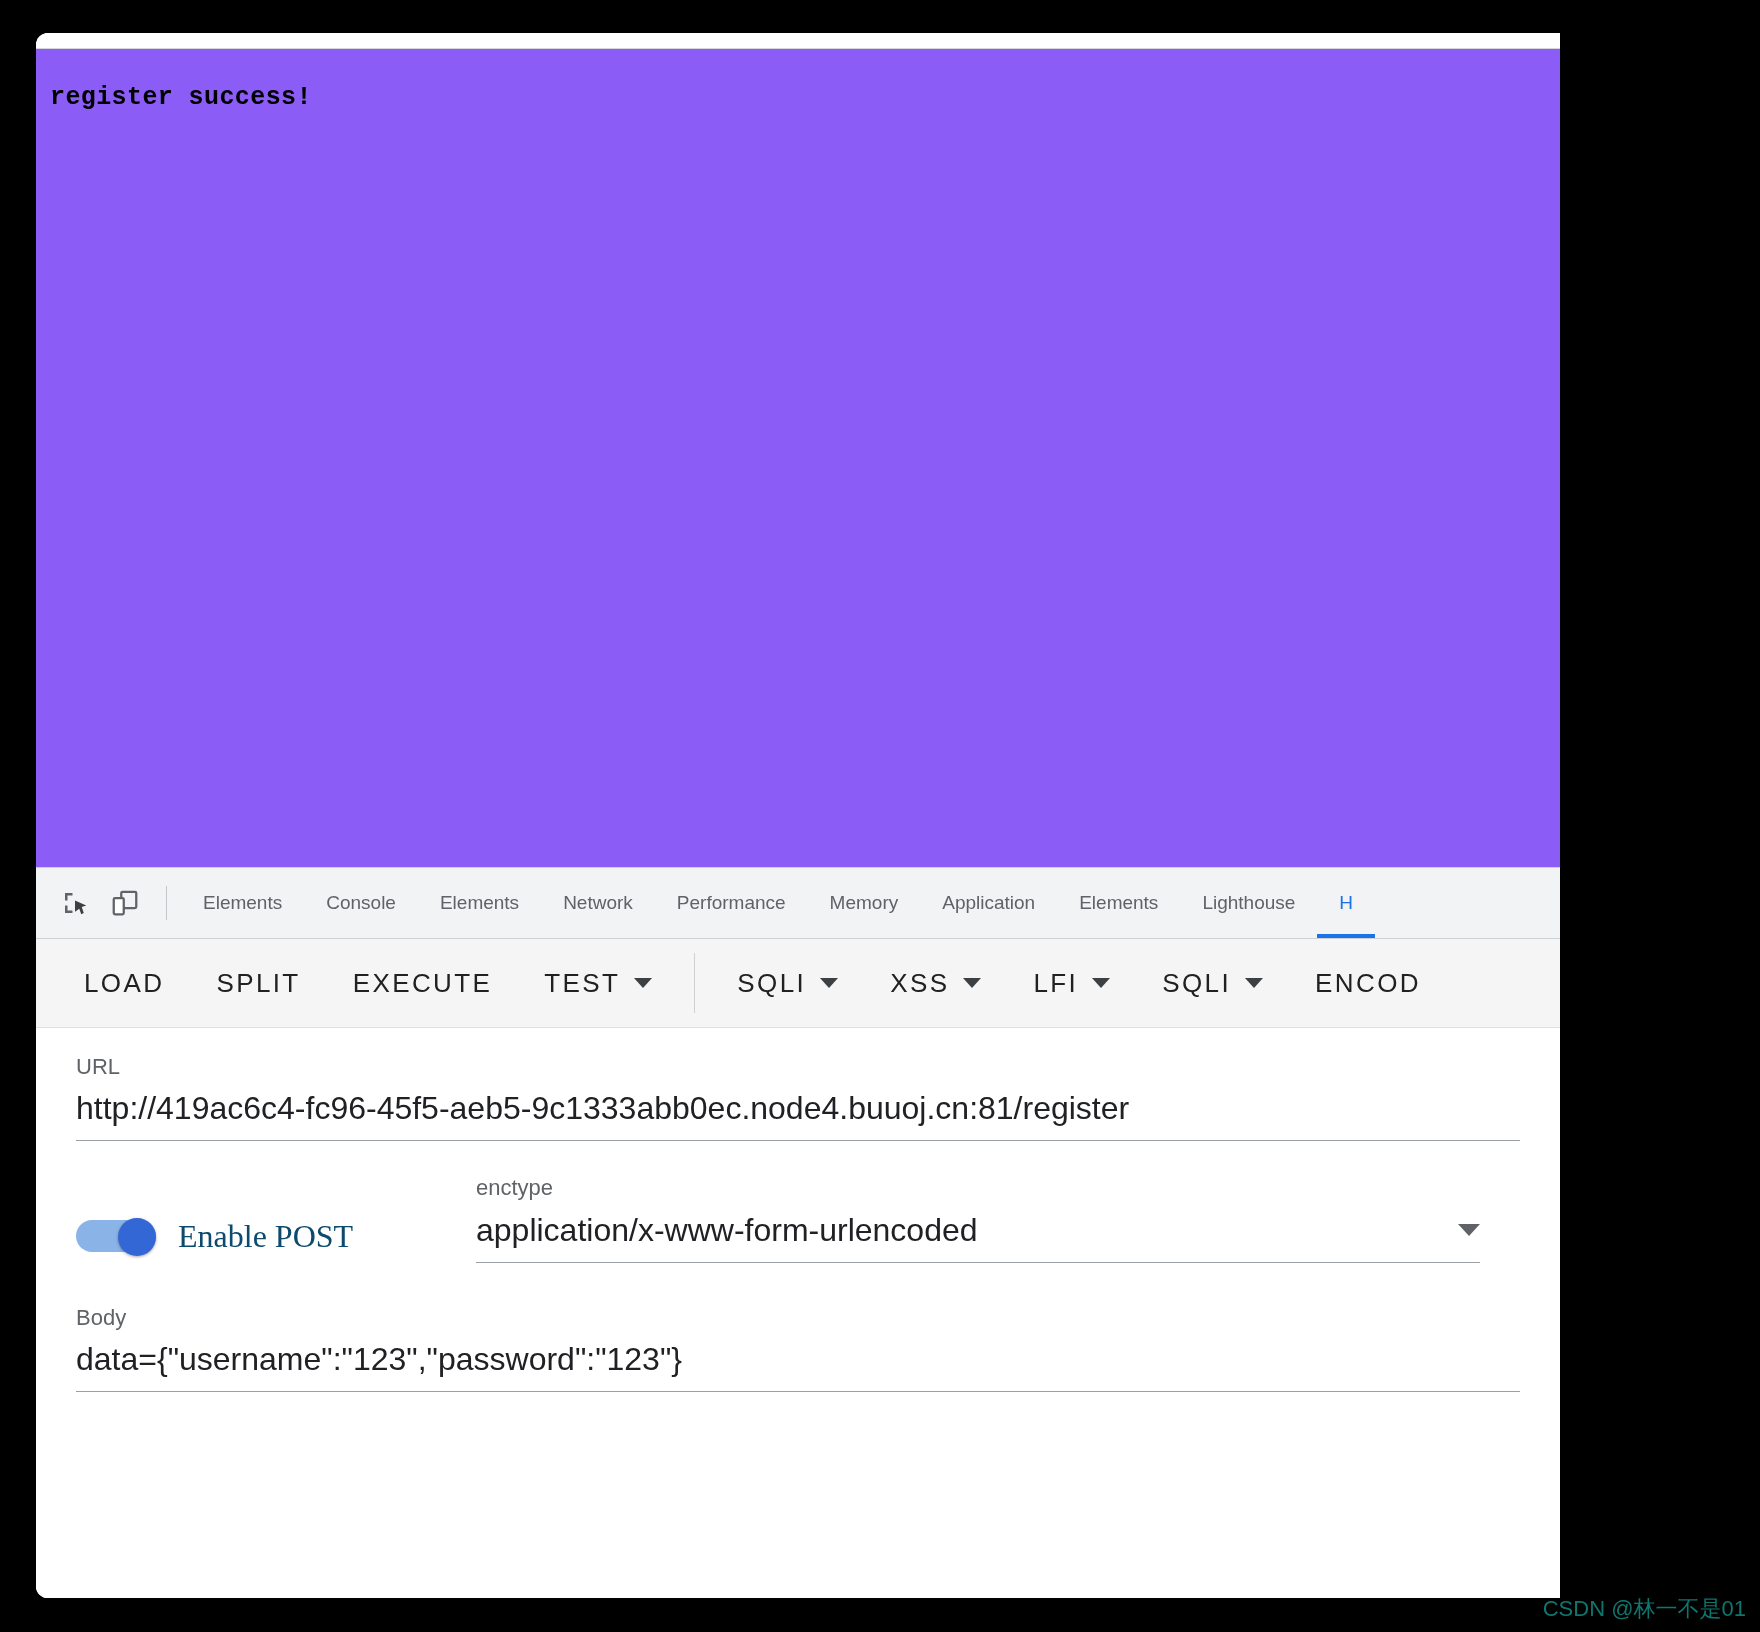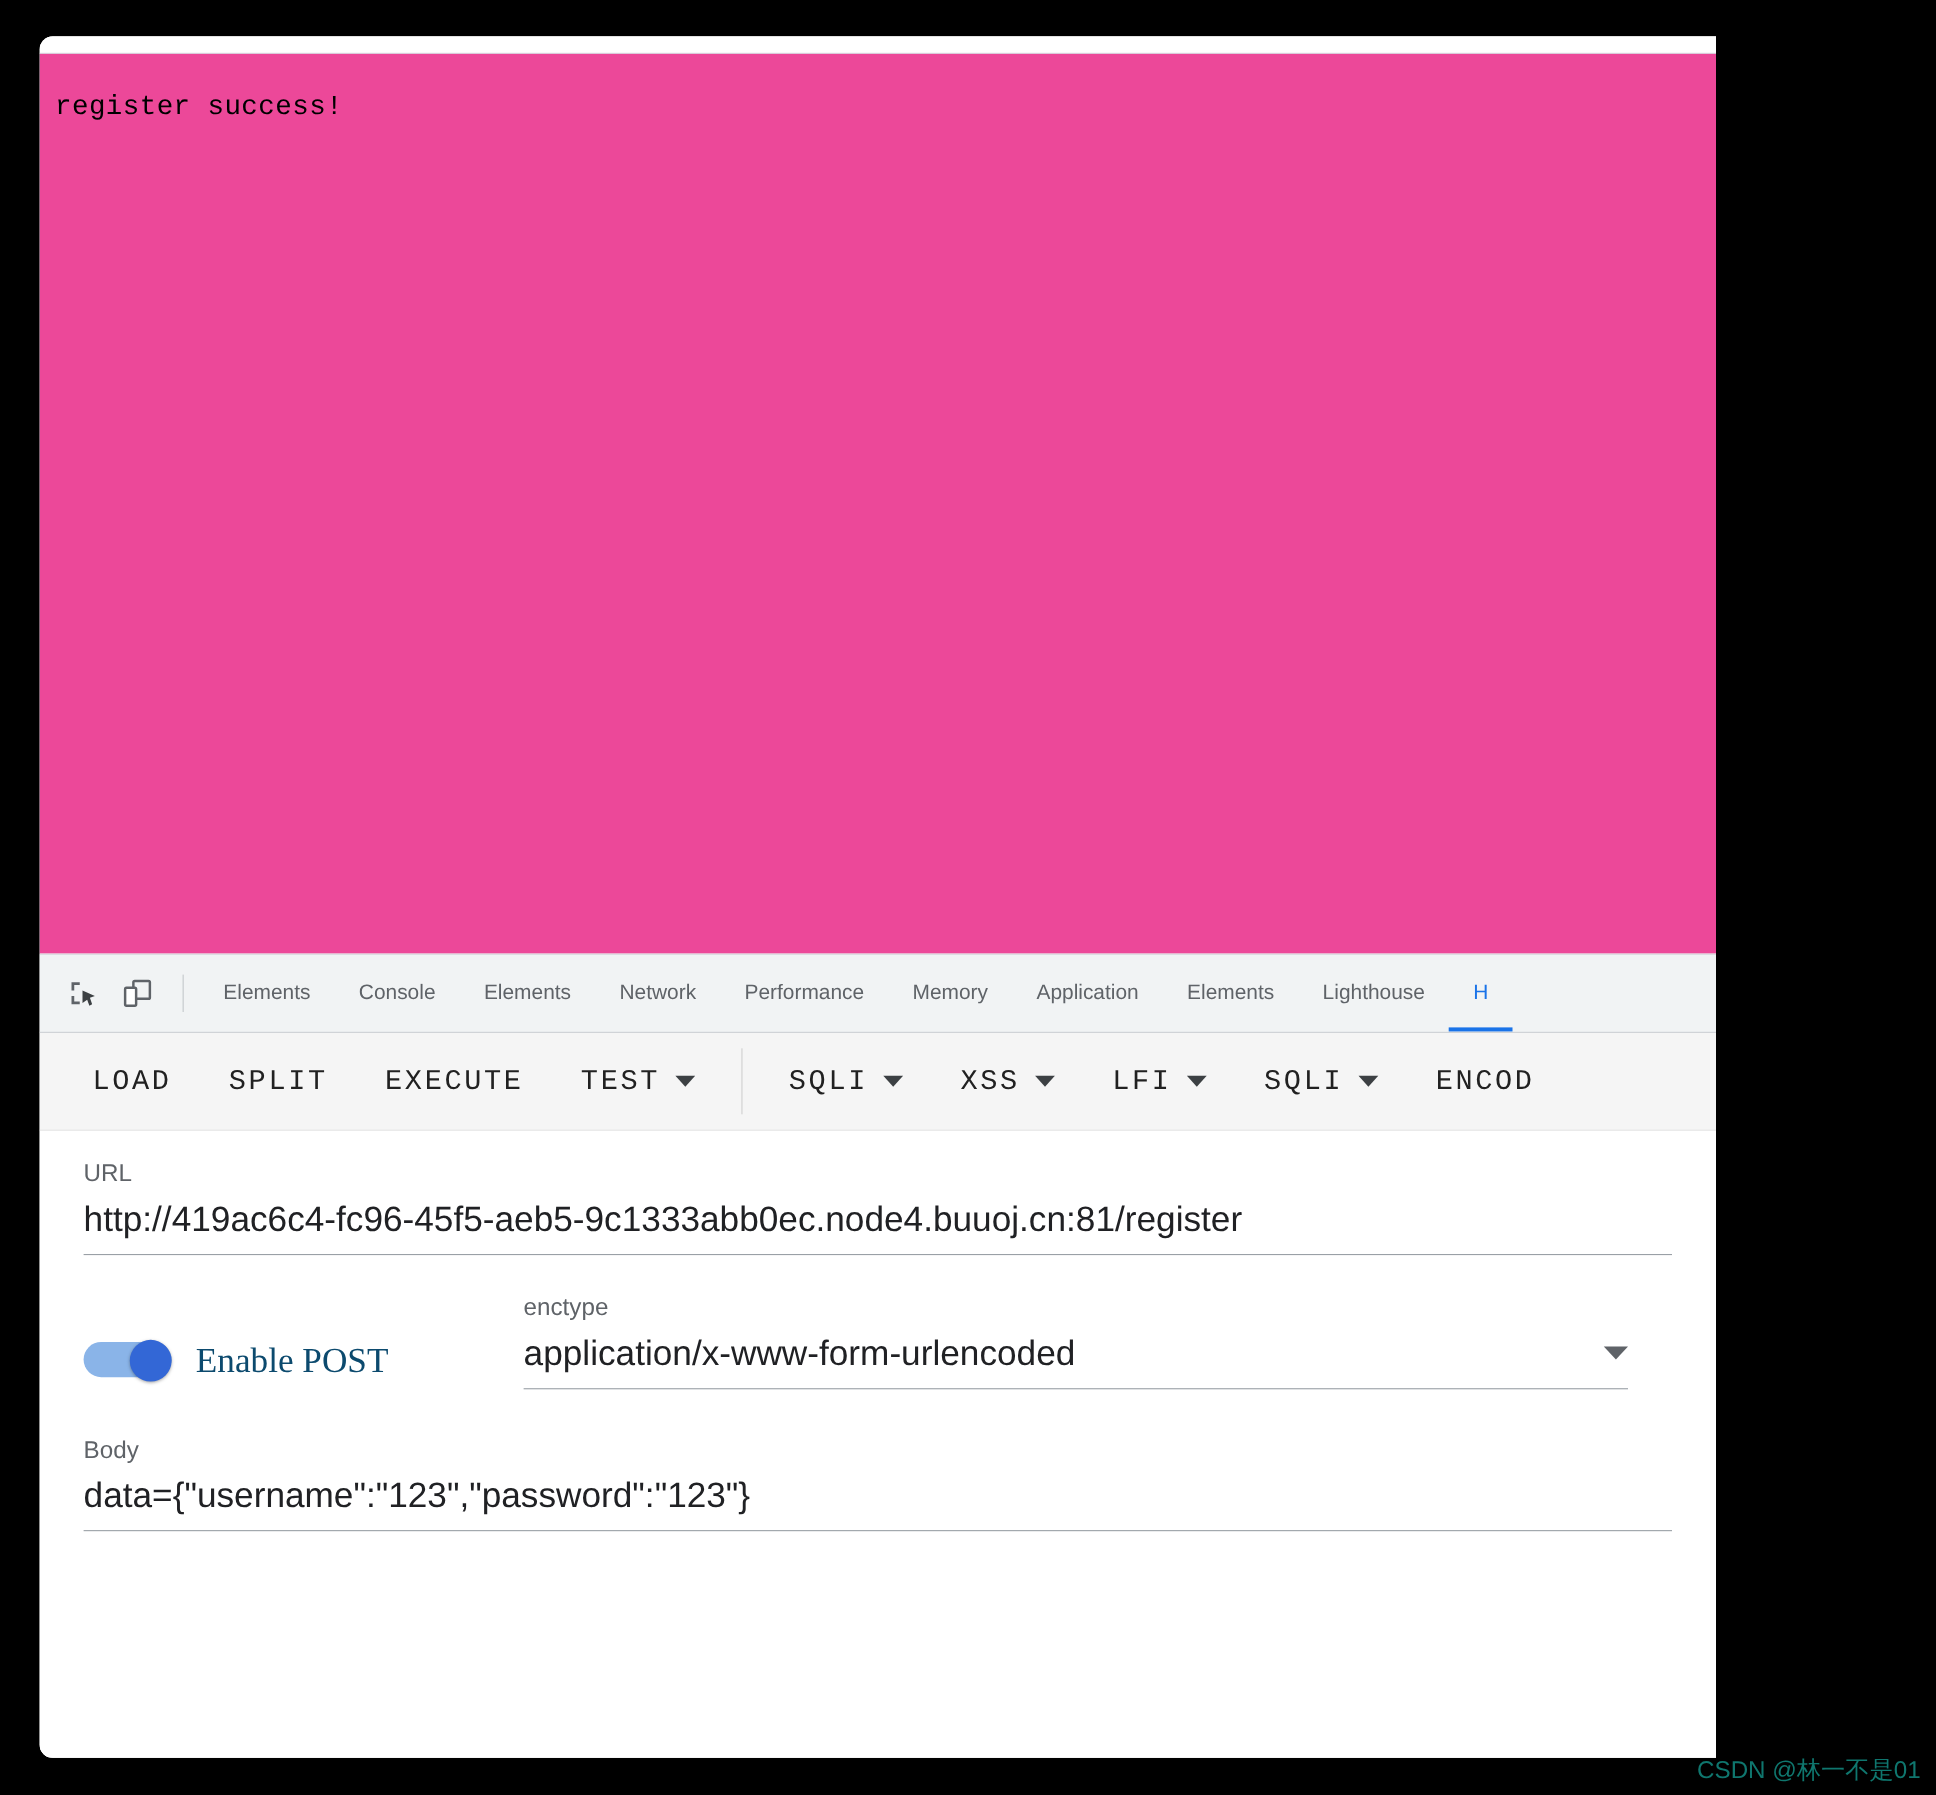--- a/index.html
+++ b/index.html
@@ -39,23 +39,24 @@
     height: 15px;
     background: #ffffff;
     border-bottom: 1px solid #d6d6de;
     flex: 0 0 auto;
   }
 
   
   .viewport {
     flex: 0 0 auto;
     height: 818px;
-    background: #ec4899;
+    background: #8b5cf6;
     padding: 34px 4px 0 14px;
     box-sizing: border-box;
+    font-weight: bold;
   }
 
   .page-text {
     font-family: "Liberation Mono", "DejaVu Sans Mono", monospace;
     font-size: 25px;
     line-height: 1.2;
     color: #000000;
     letter-spacing: 0.4px;
     white-space: pre;
   }
@@ -152,21 +153,21 @@
     gap: 14px;
     padding: 0 26px;
     height: 62px;
     font-size: 26px;
     letter-spacing: 2.4px;
     color: #212121;
     font-weight: 500;
     white-space: nowrap;
     cursor: pointer;
     border-radius: 4px;
-    font-family: Liberation Mono, monospace;
+    font-family: Liberation Sans, sans-serif;
   }
 
   .hb-divider {
     width: 1px;
     align-self: stretch;
     background: #d0d0d0;
     margin: 14px 16px;
     flex: 0 0 auto;
   }
 

